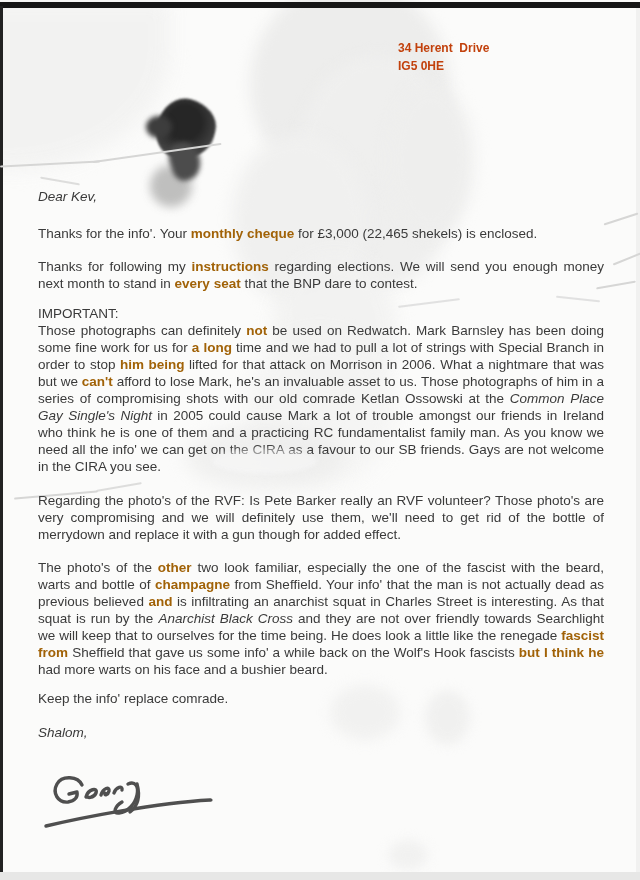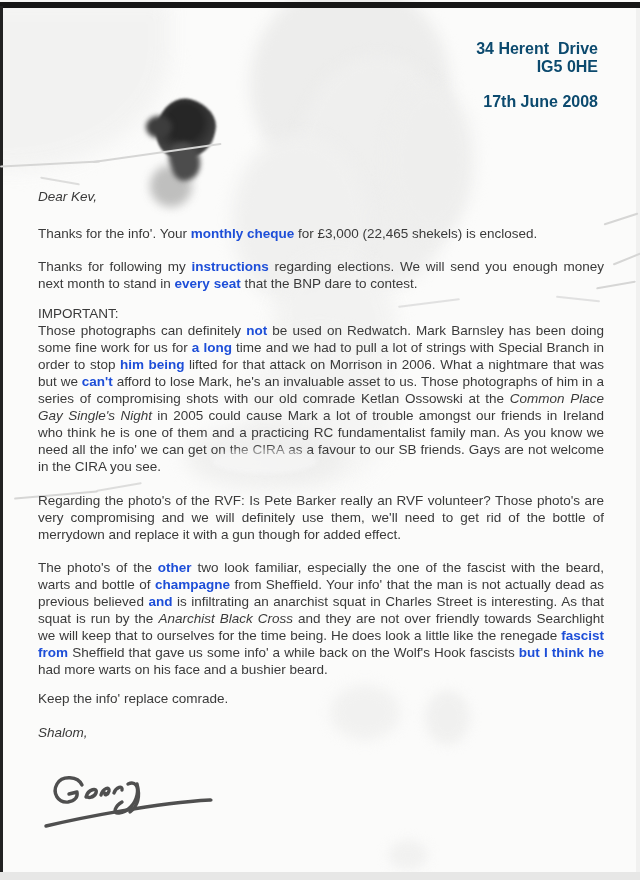--- a/index.html
+++ b/index.html
@@ -61,41 +61,41 @@
   .smudge-overlay {
     position:absolute; z-index:3; pointer-events:none;
     background:rgba(250,250,249,.5); filter:blur(2px); border-radius:50%;
   }
   .sm1 { left:212px; top:448px; width:105px; height:26px; }
 
   
   .ltr { color:#3a3a3a; z-index:2; }
   .header-block {
     position:absolute; left:398px; top:40px; width:200px;
-    text-align:right; font-weight:bold; color:#0c4a6e;
-    font-size:16px; line-height:17.5px; z-index:2;
+    text-align:left; font-weight:bold; color:#c2410c;
+    font-size:12px; line-height:17.5px; z-index:2;
   }
   .addr-line { white-space:pre-wrap; }
   .date-line { margin-top:18px; }
 
   .letter-body {
     position:absolute; left:38px; top:188px; width:566px; z-index:2;
     font-size:13.5px; line-height:17px; color:#3a3a3a;
   }
   .letter-body p { margin:0; text-align:justify; }
   .salutation { font-style:italic; text-align:left !important; }
   .p1 { margin-top:20px !important; }
   .p2 { margin-top:16px !important; }
   .imp-label { margin-top:13px !important; text-align:left !important; }
   .p4 { margin-top:17px !important; }
   .p5 { margin-top:16px !important; }
   .p6 { margin-top:12px !important; text-align:left !important; }
   .closing { margin-top:17px !important; font-style:italic; text-align:center; }
 
-  .seg-b { font-weight:bold; color:#1d4ed8; }
+  .seg-b { font-weight:bold; color:#a16207; }
   .seg-i { font-style:italic; }
 
   .signature { position:absolute; left:40px; top:770px; width:185px; height:68px; z-index:2; }
   .signature svg { display:block; }
 </style>
 </head>
 <body>
 
 <div class="page">
 
@@ -128,21 +128,20 @@
   <div class="crease c5"></div>
   <div class="crease c6"></div>
   <div class="crease c7"></div>
   <div class="crease c8"></div>
   <div class="crease c9"></div>
   <div class="crease c10"></div>
 
   <div class="header-block ltr">
     <div class="addr-line">34 Herent  Drive</div>
     <div class="addr-line">IG5 0HE</div>
-    <div class="date-line">17th June 2008</div>
   </div>
 
   <div class="letter-body ltr">
     <p class="salutation">Dear Kev,</p>
     <p class="p1"><span>Thanks for the info'. Your </span><span class="seg-b">monthly cheque</span><span> for £3,000 (22,465 shekels) is enclosed.</span></p>
     <p class="p2"><span>Thanks for following my </span><span class="seg-b">instructions</span><span> regarding elections. We will send you enough money next month to stand in </span><span class="seg-b">every seat</span><span> that the BNP dare to contest.</span></p>
     <p class="imp-label">IMPORTANT:</p>
     <p class="p3"><span>Those photographs can definitely </span><span class="seg-b">not</span><span> be used on Redwatch. Mark Barnsley has been doing some fine work for us for </span><span class="seg-b">a long</span><span> time and we had to pull a lot of strings with Special Branch in order to stop </span><span class="seg-b">him being</span><span> lifted for that attack on Morrison in 2006. What a nightmare that was but we </span><span class="seg-b">can't</span><span> afford to lose Mark, he's an invaluable asset to us. Those photographs of him in a series of compromising shots with our old comrade Ketlan Ossowski at the </span><span class="seg-i">Common Place Gay Single's Night</span><span> in 2005 could cause Mark a lot of trouble amongst our friends in Ireland who think he is one of them and a practicing RC fundamentalist family man. As you know we need all the info' we can get on the CIRA as a favour to our SB friends. Gays are not welcome in the CIRA you see.</span></p>
     <p class="p4"><span>Regarding the photo's of the RVF: Is Pete Barker really an RVF volunteer? Those photo's are very compromising and we will definitely use them, we'll need to get rid of the bottle of merrydown and replace it with a gun though for added effect.</span></p>
     <p class="p5"><span>The photo's of the </span><span class="seg-b">other</span><span> two look familiar, especially the one of the fascist with the beard, warts and bottle of </span><span class="seg-b">champagne</span><span> from Sheffield. Your info' that the man is not actually dead as previous believed </span><span class="seg-b">and</span><span> is infiltrating an anarchist squat in Charles Street is interesting. As that squat is run by the </span><span class="seg-i">Anarchist Black Cross</span><span> and they are not over friendly towards Searchlight we will keep that to ourselves for the time being. He does look a little like the renegade </span><span class="seg-b">fascist from</span><span> Sheffield that gave us some info' a while back on the Wolf's Hook fascists </span><span class="seg-b">but I think he</span><span> had more warts on his face and a bushier beard.</span></p>

